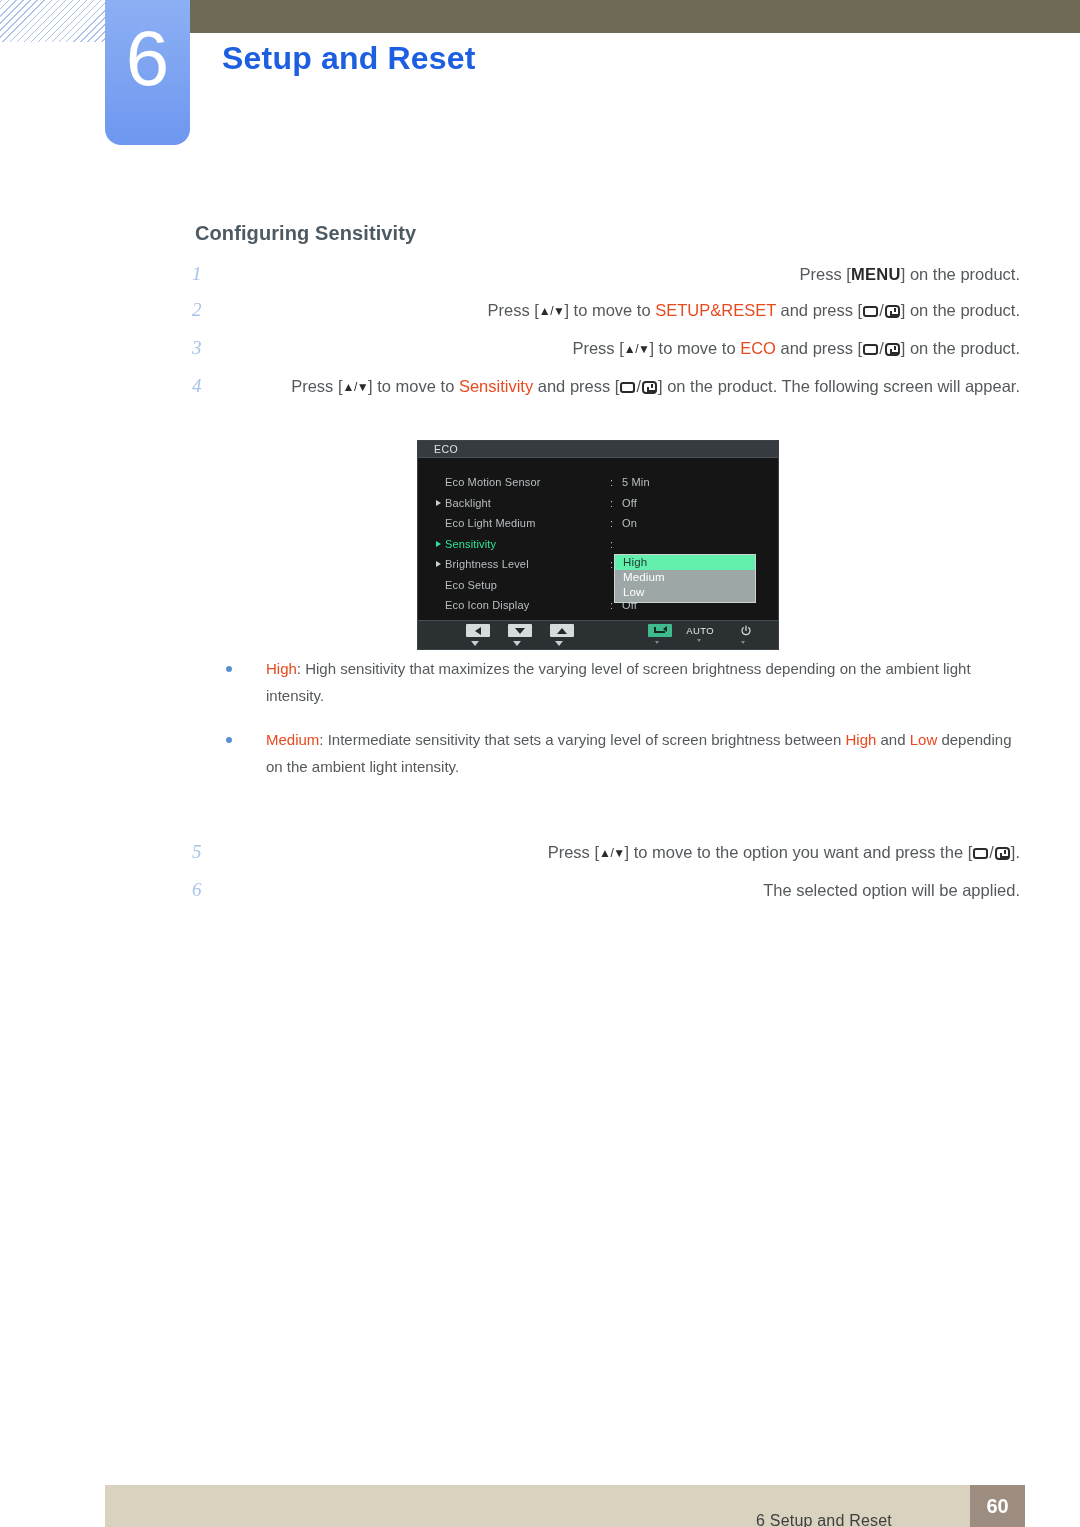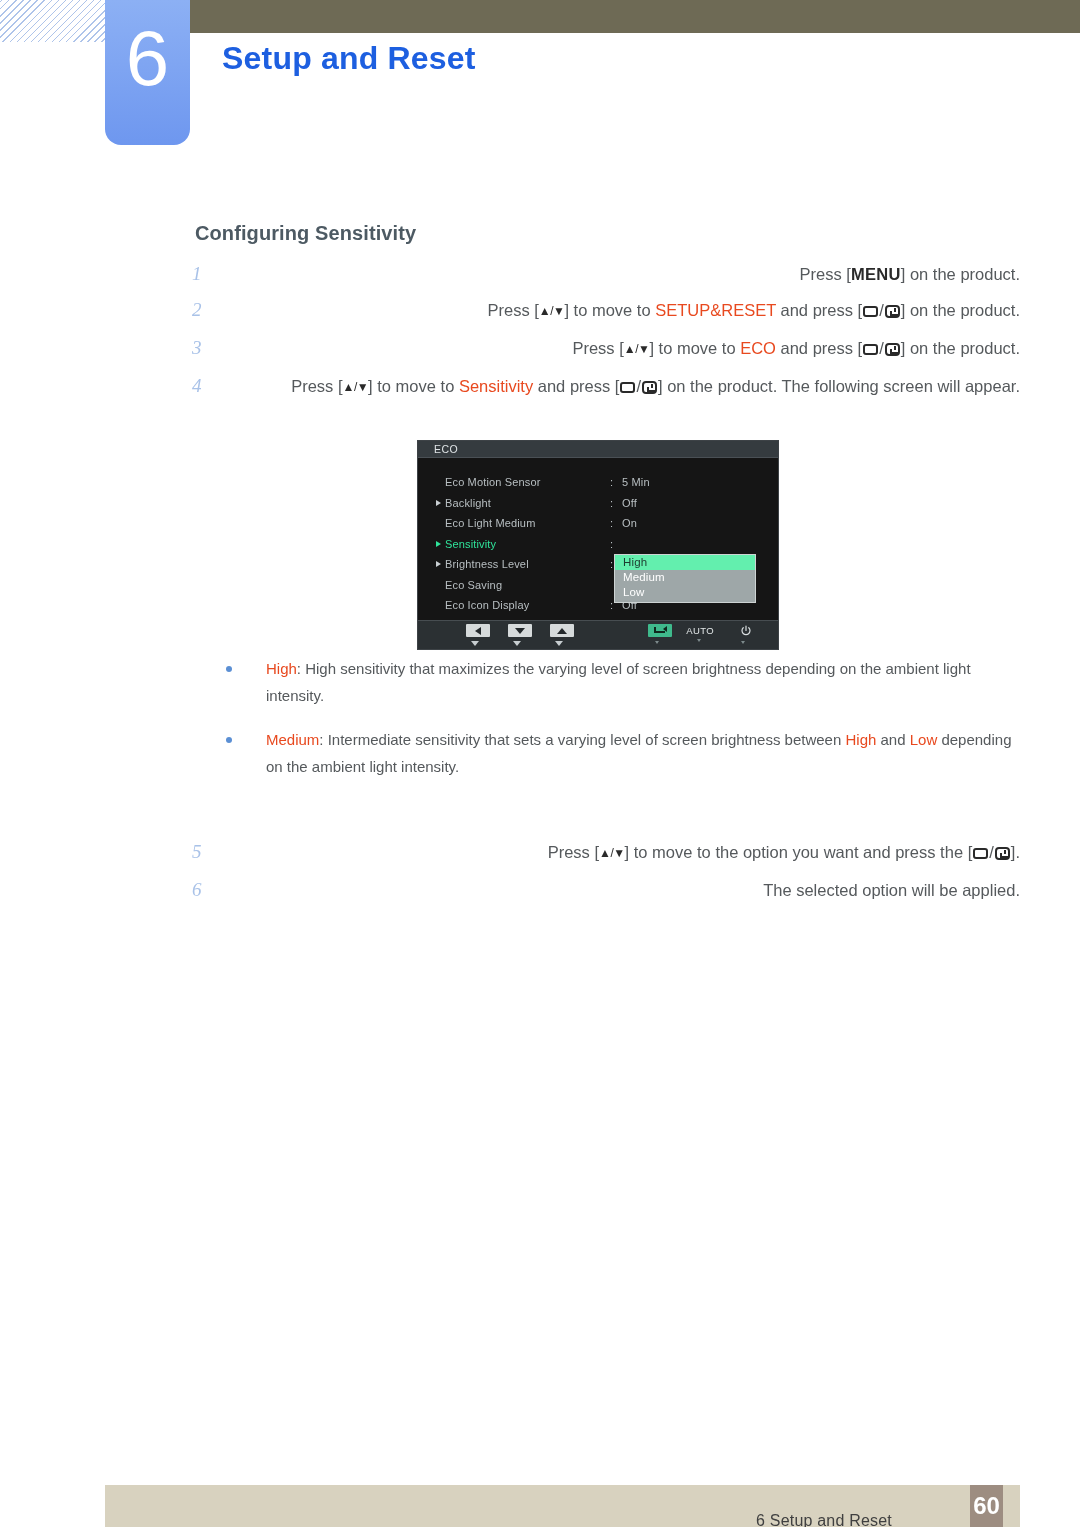--- a/index.html
+++ b/index.html
@@ -346,25 +346,25 @@
     right: 128px;
     top: 27px;
     font-size: 16px;
     color: #404040;
     letter-spacing: 0.2px;
   }
   .footer-page {
     position: absolute;
     left: 865px;
     top: 0;
-    width: 33px;
+    width: 55px;
     height: 42px;
     background: #9d8d81;
     color: #ffffff;
-    font-size: 24px;
+    font-size: 20px;
     font-weight: bold;
     display: flex;
     align-items: center;
     justify-content: center;
   }
 </style>
 </head>
 <body>
 
 <div class="hatch"></div>
@@ -436,21 +436,21 @@
           <span class="lbl">
             <i class="tri"></i>
             <span>Brightness Level</span>
           </span>
           <span class="colon">:</span>
           <span class="val"></span>
         </div>
         <div class="osd-row">
           <span class="lbl">
             <i class="tri-spacer"></i>
-            <span>Eco Saving</span>
+            <span>Eco Setup</span>
           </span>
           <span class="colon"></span>
           <span class="val"></span>
         </div>
         <div class="osd-row">
           <span class="lbl">
             <i class="tri-spacer"></i>
             <span>Eco Icon Display</span>
           </span>
           <span class="colon">:</span>

